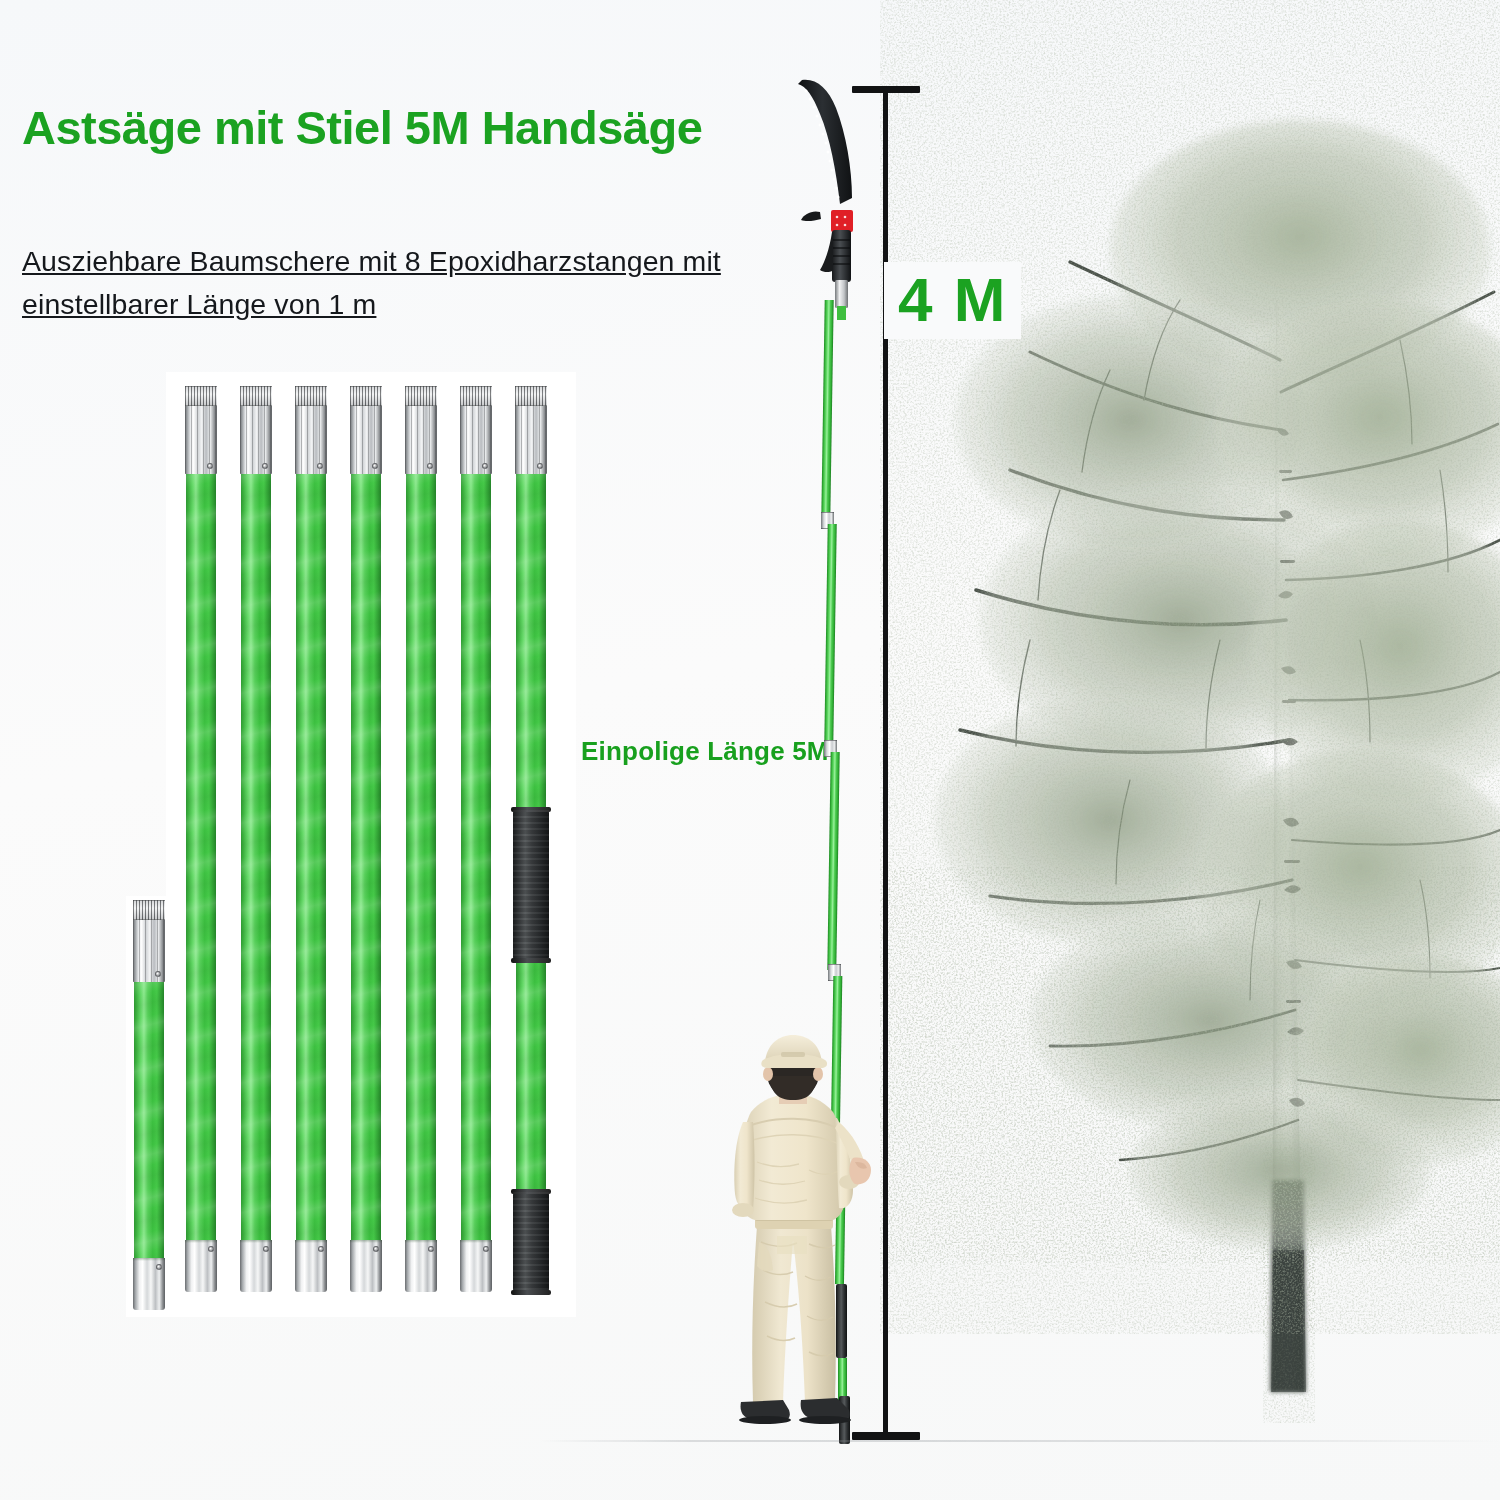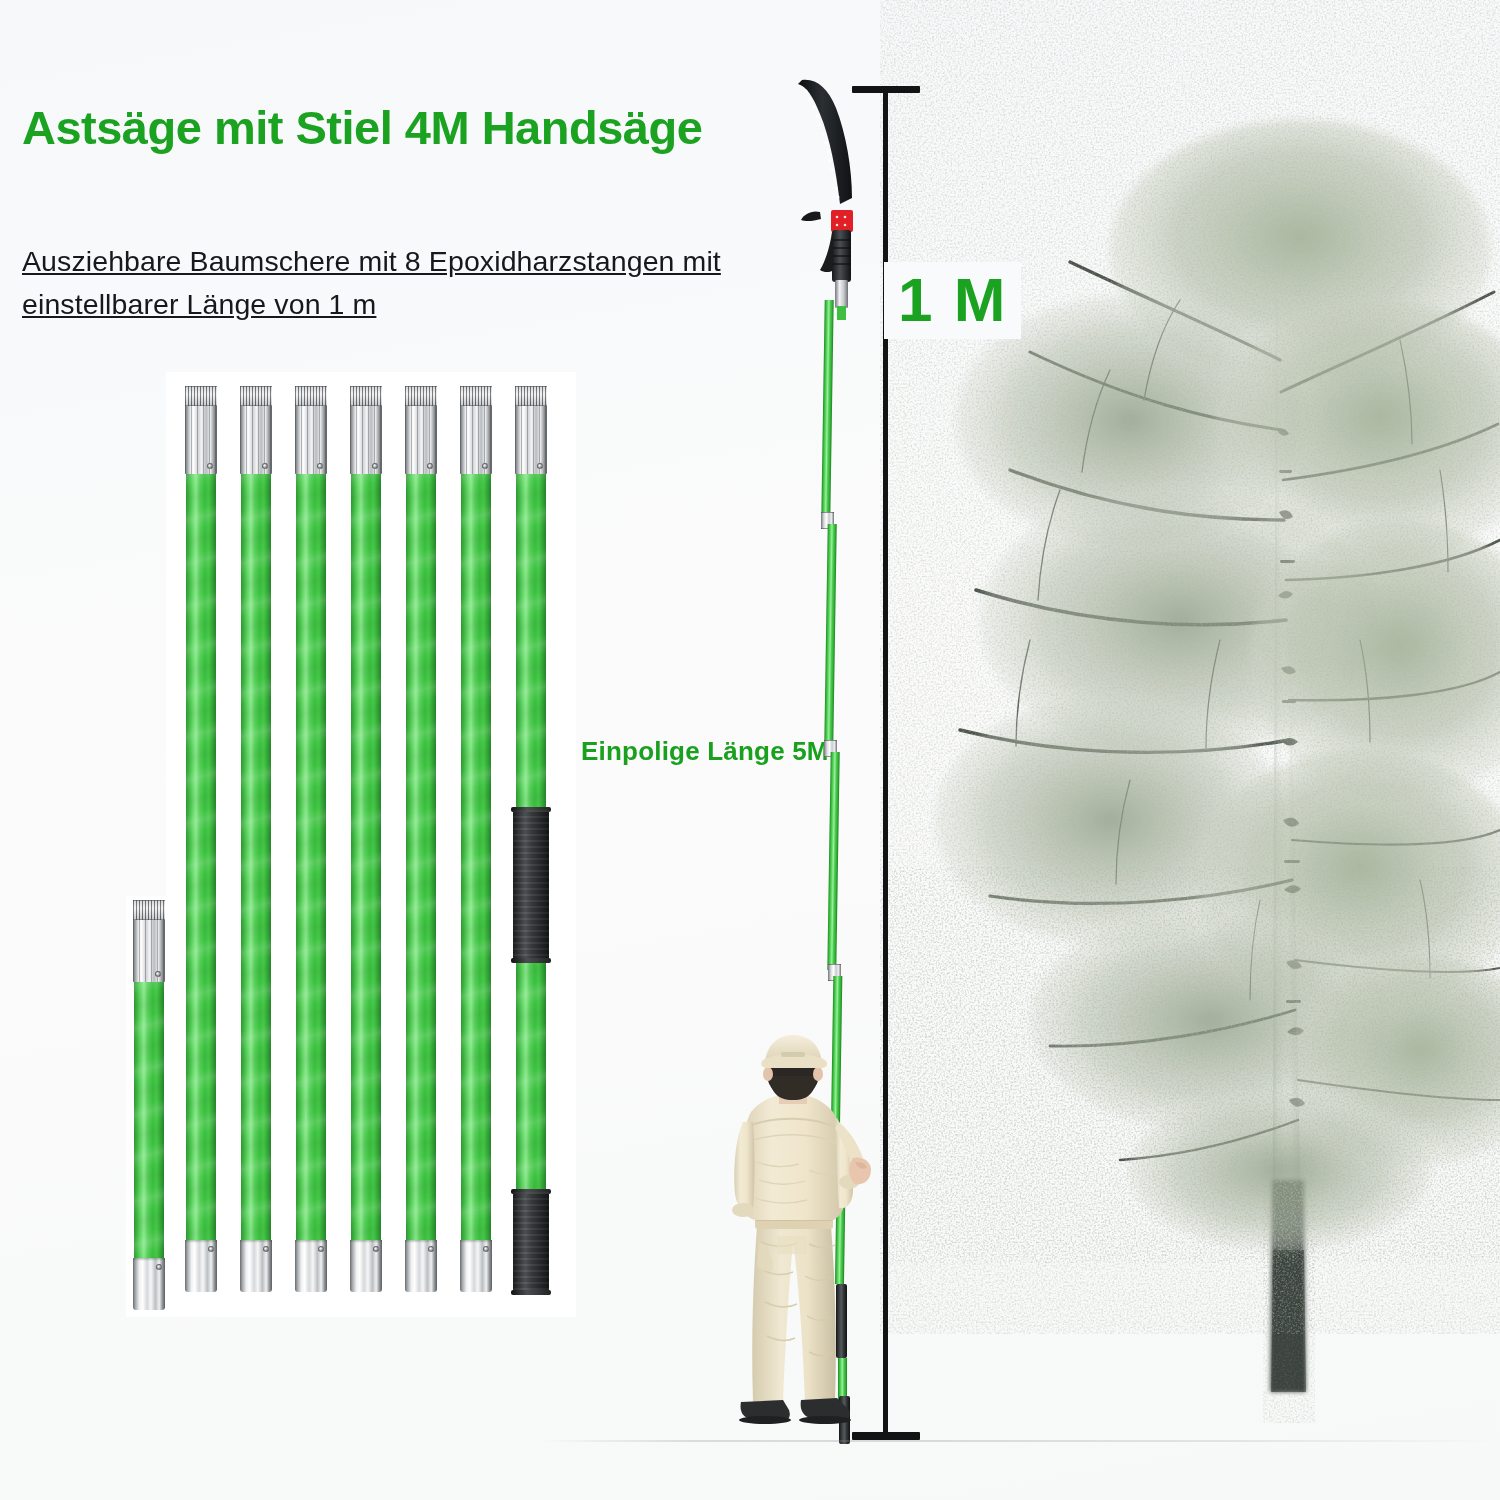--- a/index.html
+++ b/index.html
@@ -316,21 +316,21 @@
 
     <g filter="url(#grain)" opacity=".92">
         <rect x="40" y="80" width="580" height="1140"></rect>
       </g>
     <g filter="url(#grain)" opacity=".5">
         <rect x="30" y="900" width="560" height="330"></rect>
       </g>
   </svg>
 
   <div id="headline">
-    <div id="title">Astsäge mit Stiel 4M Handsäge</div>
+    <div id="title">Astsäge mit Stiel 5M Handsäge</div>
   </div>
   <div id="subtitle">Ausziehbare Baumschere mit 8 Epoxidharzstangen mit einstellbarer Länge von 1 m</div>
 
   <div id="panel"></div>
   <div id="panel-offset"></div>
 
   <div class="pole" style="left:186px; top:386px; width:30px; height:906px;">
     <div class="shaft" style="top:82px; bottom:46px;"></div>
     <div class="ferrule-top" style="top:0; height:88px;">
         <div class="knurl"></div>
@@ -506,21 +506,21 @@
     </g>
 
     <rect x="45" y="210" width="13" height="28" rx="1.5" fill="url(#chromeG)"></rect>
 
     <rect x="47" y="236" width="9" height="16" fill="#3fbf3f"></rect>
   </svg>
 
   <div id="dim-cap-top"></div>
   <div id="dim-line"></div>
   <div id="dim-cap-bot"></div>
-  <div id="dim-label">1 M</div>
+  <div id="dim-label">4 M</div>
 
   <svg id="worker" viewBox="0 0 200 420">
     <defs>
       <linearGradient id="uni" x1="0" y1="0" x2="1" y2="0">
         <stop offset="0%" stop-color="#d9cfb3"></stop>
         <stop offset="30%" stop-color="#f2ead4"></stop>
         <stop offset="62%" stop-color="#efe5cb"></stop>
         <stop offset="100%" stop-color="#cfc4a7"></stop>
       </linearGradient>
       <linearGradient id="uniP" x1="0" y1="0" x2="1" y2="0">

